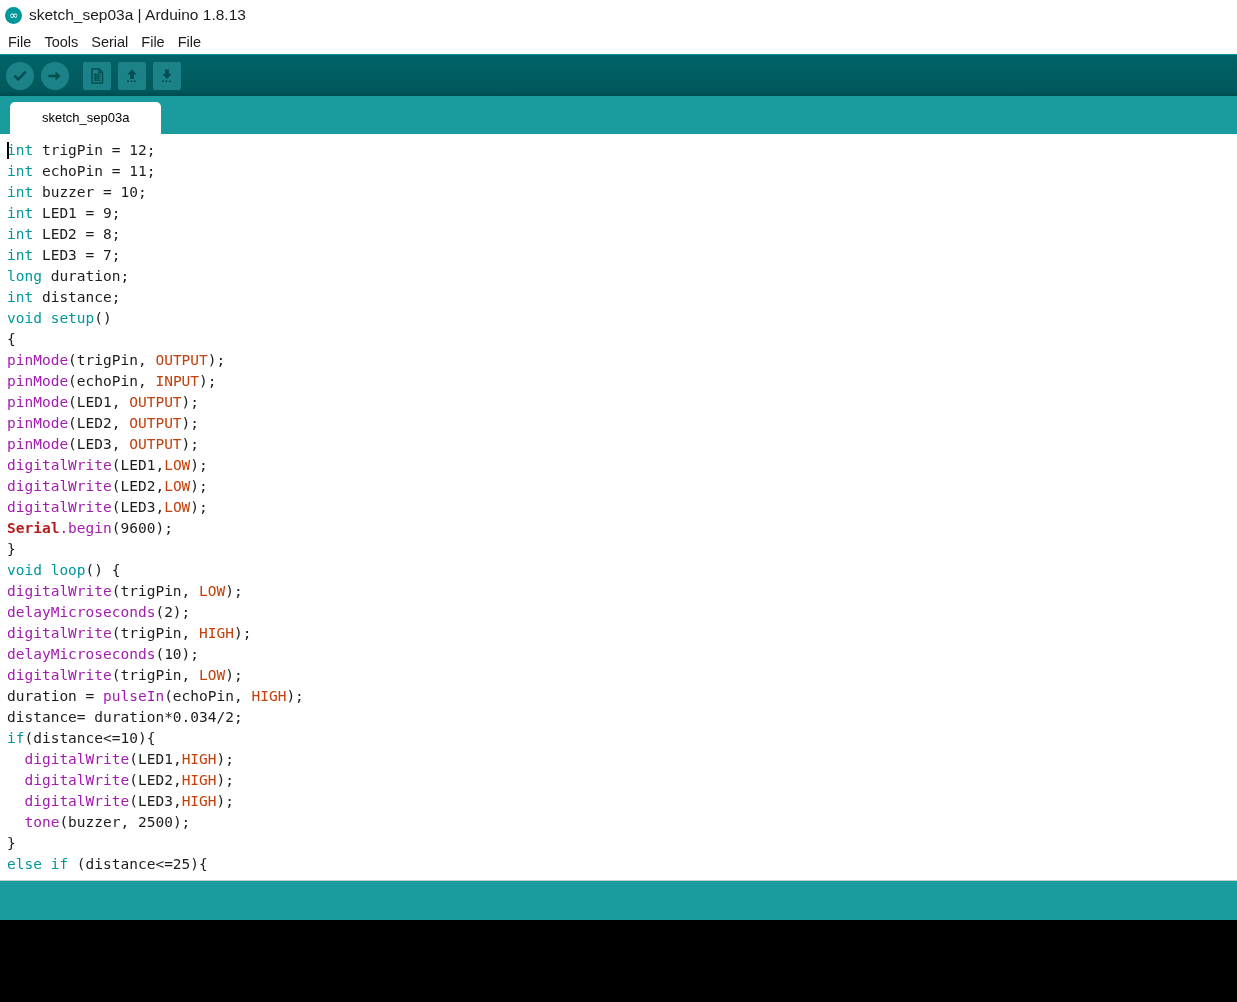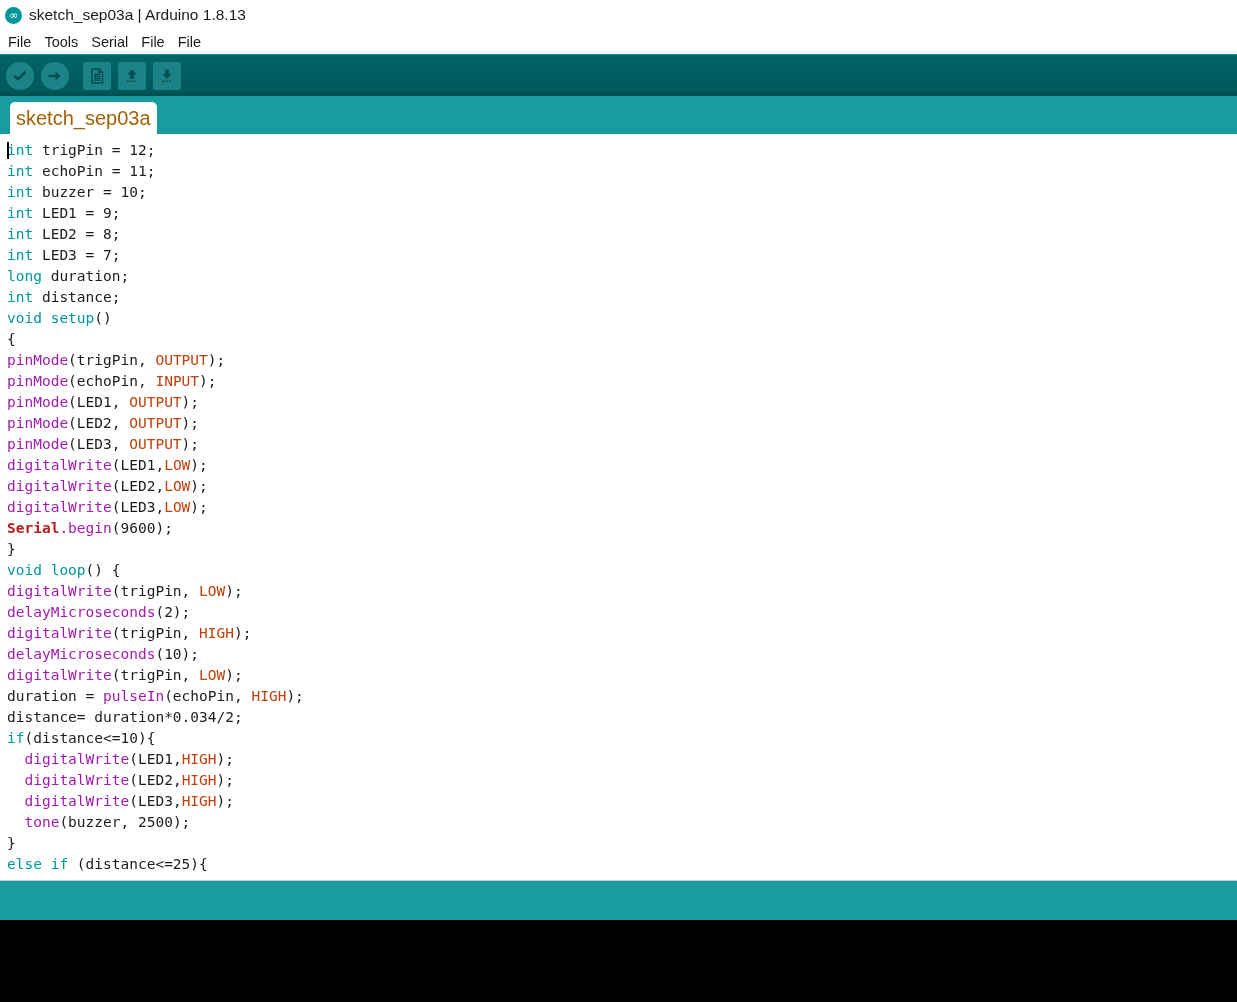--- a/index.html
+++ b/index.html
@@ -98,24 +98,24 @@
     height: 38px;
     background: #1a9b9e;
     display: flex;
     align-items: flex-end;
     padding-left: 10px;
     box-sizing: border-box;
     position: relative;
   }
   #tab-active {
     background: #ffffff;
-    color: #a16207;
-    font-size: 20px;
+    color: #000000;
+    font-size: 13px;
     border-radius: 5px 5px 0 0;
-    padding: 0 6px;
+    padding: 0 32px;
     height: 32px;
     line-height: 32px;
     white-space: nowrap;
     cursor: pointer;
   }
 
   
   #editor {
     position: absolute;
     top: 134px;

